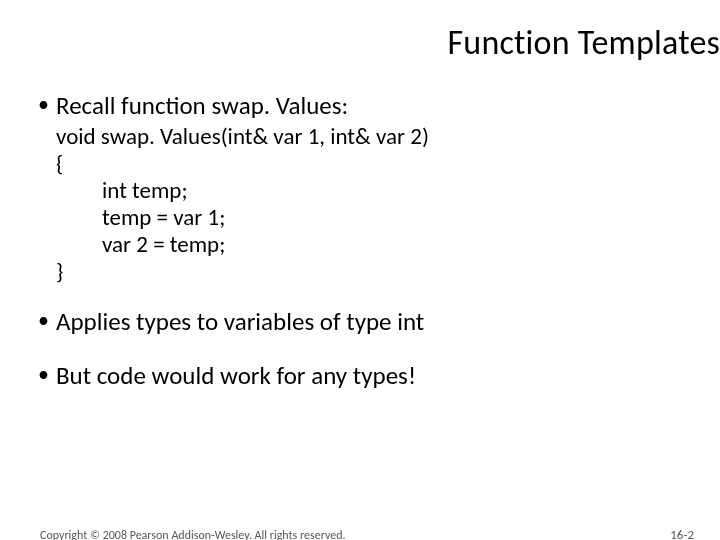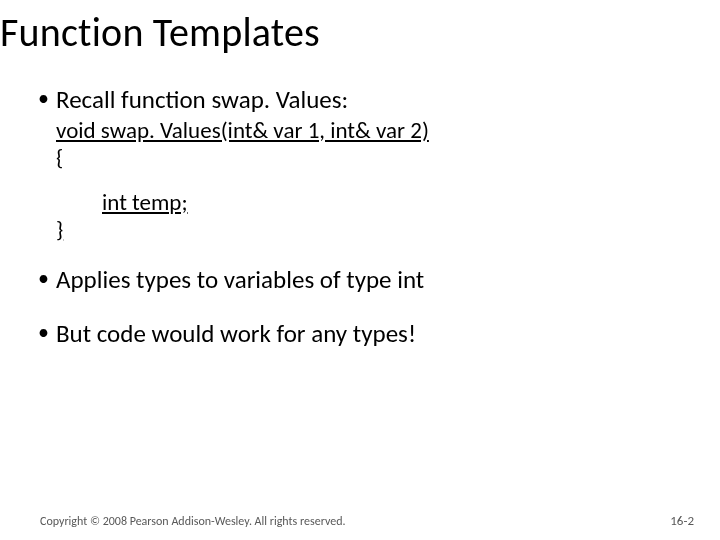--- a/index.html
+++ b/index.html
@@ -13,24 +13,24 @@
     position: relative;
     overflow: hidden;
   }
   .slide {
     width: 720px;
     height: 540px;
     position: relative;
     box-sizing: border-box;
   }
   .title {
-    text-align: left;
-    font-size: 40px;
+    text-align: right;
+    font-size: 34px;
     font-weight: 400;
-    margin-top: 8px;
+    margin-top: 22px;
     margin-bottom: 28px;
     letter-spacing: 0.2px;
   }
   .body {
     padding-left: 38px;
     padding-right: 30px;
     font-size: 25px;
     line-height: 1.18;
   }
   .bullet {
@@ -49,23 +49,22 @@
   }
   .codeblock {
     font-size: 23px;
     line-height: 1.18;
     margin-left: 18px;
     margin-bottom: 22px;
   }
   .codeline {
     white-space: pre;
     font-family: Calibri, "Segoe UI", Arial, sans-serif;
-    text-decoration: underline;
   }
-  .indent1 { padding-left: 46px; margin-top: 18px; }
+  .indent1 { padding-left: 46px; }
   .gap { height: 22px; }
   .footer-left {
     position: absolute;
     left: 40px;
     bottom: 20px;
     font-size: 12px;
     color: #595959;
   }
   .footer-right {
     position: absolute;
@@ -86,20 +85,22 @@
 
     <div class="bullet">
       <div class="dot">•</div>
       <div class="txt">Recall function swap. Values:</div>
     </div>
 
     <div class="codeblock">
       <div class="codeline">void swap. Values(int&amp; var 1, int&amp; var 2)</div>
       <div class="codeline">{</div>
       <div class="codeline indent1">int temp;</div>
+      <div class="codeline indent1">temp = var 1;</div>
+      <div class="codeline indent1">var 2 = temp;</div>
       <div class="codeline">}</div>
     </div>
 
     <div class="bullet">
       <div class="dot">•</div>
       <div class="txt">Applies types to variables of type int</div>
     </div>
 
     <div class="gap"></div>
 

